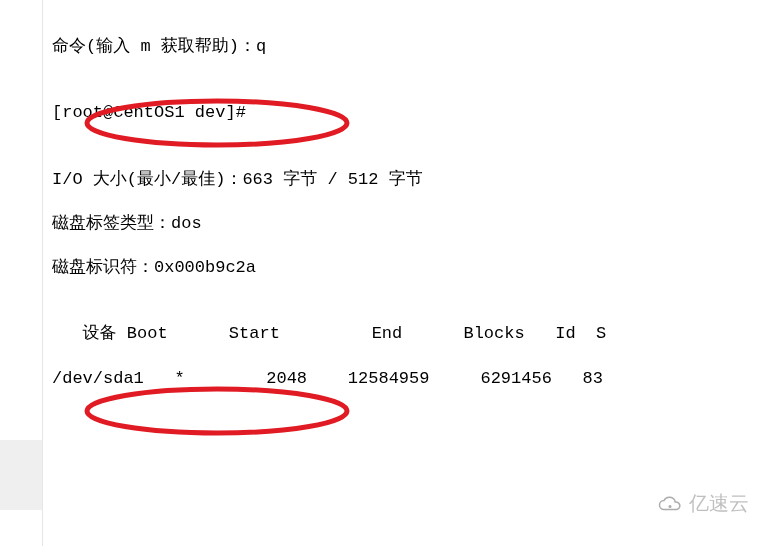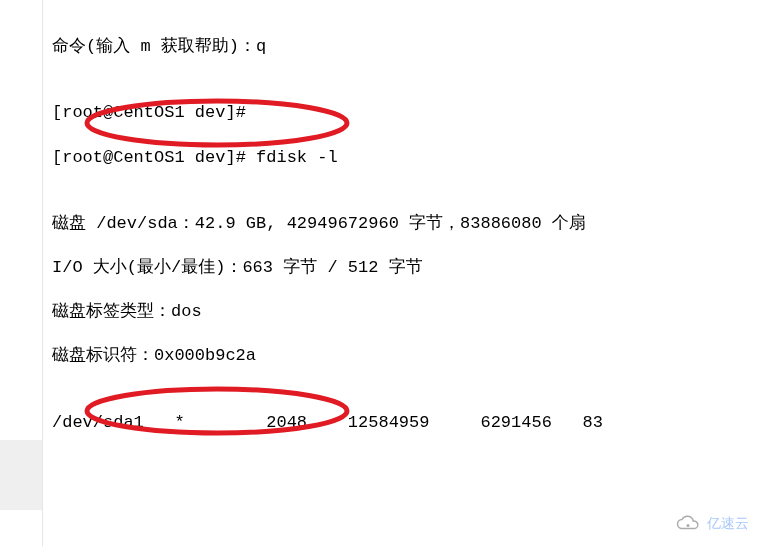--- a/index.html
+++ b/index.html
@@ -45,50 +45,49 @@
     position: absolute;
     left: 52px;
     top: 0;
     width: 710px;
     height: 546px;
     pointer-events: none;
   }
   .logo {
     position: absolute;
     right: 12px;
-    bottom: 12px;
+    bottom: 28px;
     opacity: 0.45;
-    font-size: 14px;
-    color: #3b82f6;
+    font-size: 20px;
+    color: #737373;
     display: flex;
     align-items: center;
   }
   .logo svg {
     width: 30px;
     height: 20px;
     margin-right: 4px;
   }
 </style>
 </head>
 <body>
 
 <div class="gutter-line"></div>
 <div class="gutter-strip"></div>
 
 <div class="term">
 <span class="line">命令(输入 m 获取帮助)：q</span>
 <span class="line"></span>
 <span class="line">[root@CentOS1 dev]#</span>
-<span class="line">[root@CentOS1 dev]# fdisk -l</span>
 <span class="line"></span>
-<span class="line">磁盘 /dev/sda：42.9 GB, 42949672960 字节，83886080 个扇</span>
 <span class="line">I/O 大小(最小/最佳)：663 字节 / 512 字节</span>
 <span class="line">磁盘标签类型：dos</span>
 <span class="line">磁盘标识符：0x000b9c2a</span>
 <span class="line"></span>
+<span class="line">   设备 Boot      Start         End      Blocks   Id  S</span>
 <span class="line">/dev/sda1   *        2048    12584959     6291456   83  </span>
 
 
 
 <span class="line"></span>
 
 
 
 
 

